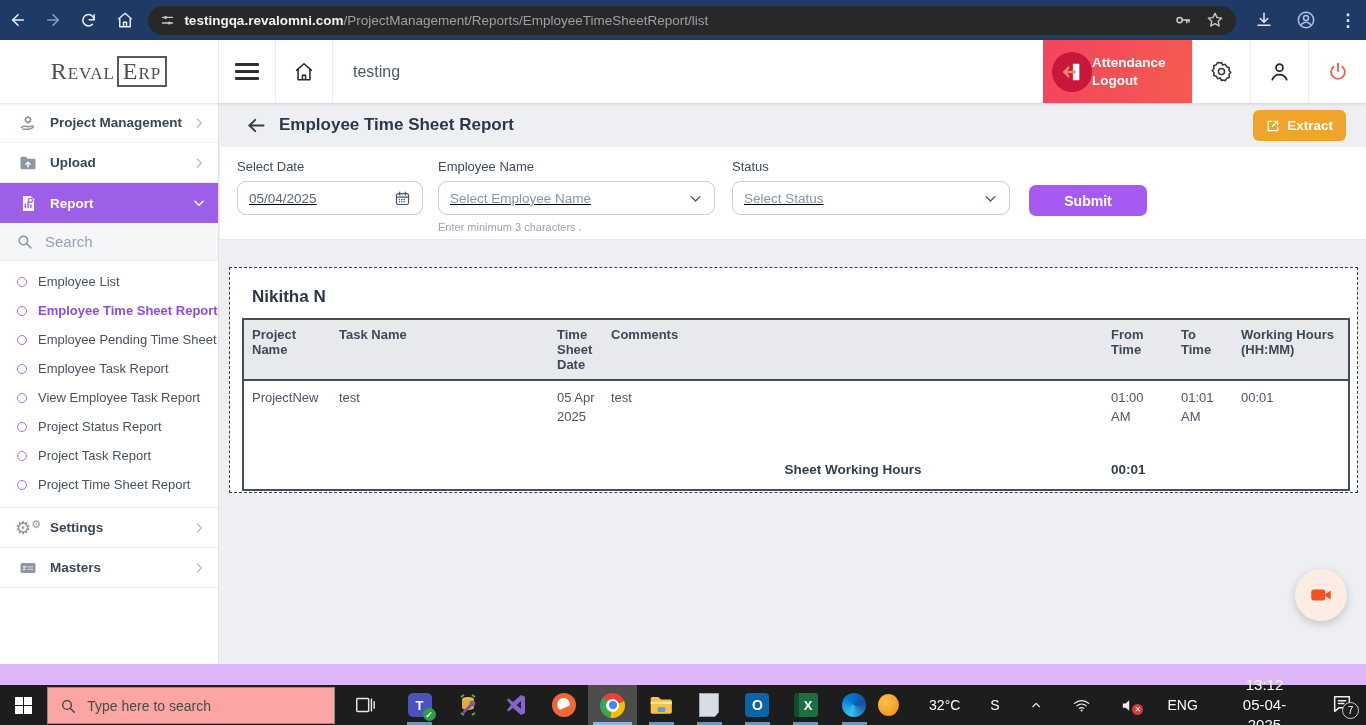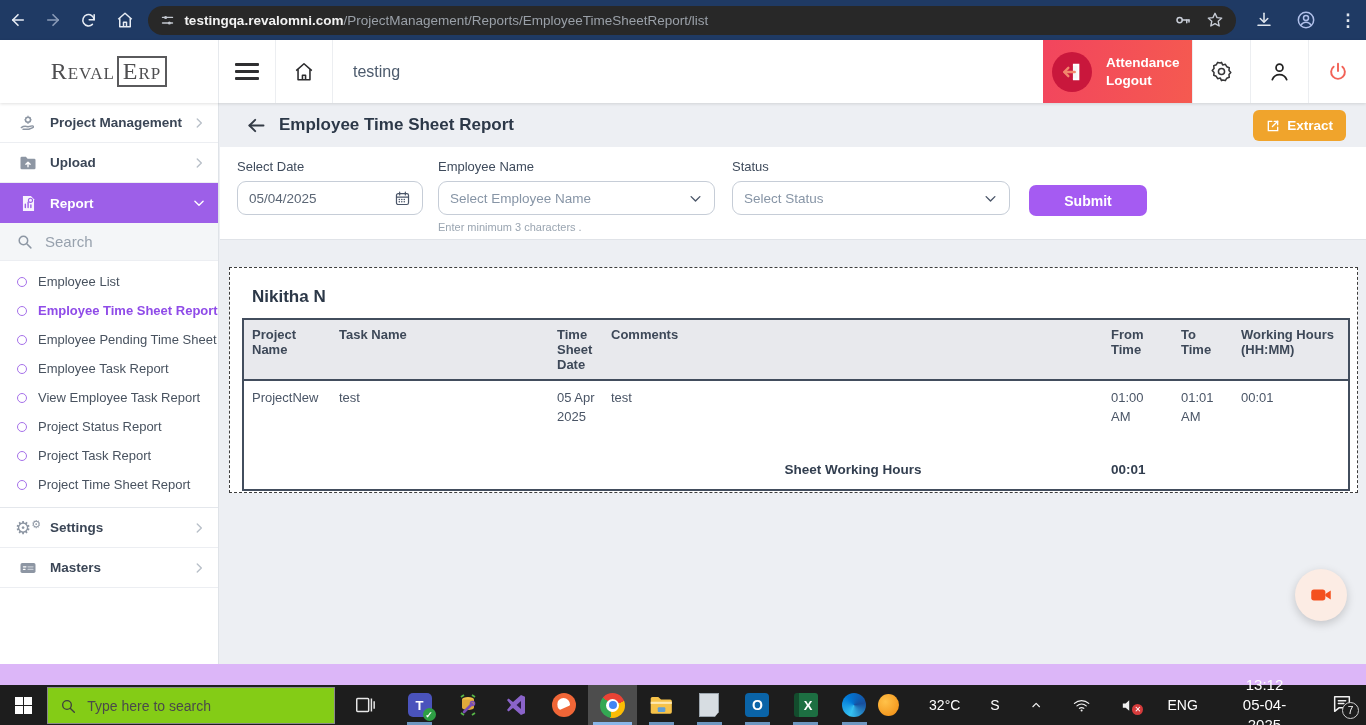--- a/index.html
+++ b/index.html
@@ -20,21 +20,21 @@
   
   .app-header { position:absolute; top:40px; left:0; width:1366px; height:63px; background:#ffffff; display:flex; align-items:stretch; box-shadow:0 1px 3px rgba(0,0,0,.12); z-index:5; }
   .logo-box { width:219px; border-right:1px solid #e6e9ed; display:flex; align-items:center; justify-content:center; }
   .logo { font-family:"Liberation Serif", serif; font-variant:small-caps; font-size:24px; color:#4e4e50; letter-spacing:1px; display:flex; align-items:center; }
   .logo .boxed { border:2px solid #5a5a5c; padding:0px 4px; margin-left:2px; }
   .hd-cell { width:57px; display:flex; align-items:center; justify-content:center; border-right:1px solid #eceef1; }
   .hamburger { display:flex; flex-direction:column; gap:4px; }
   .hamburger span { width:24px; height:3px; background:#2f2f31; border-radius:1px; }
   .workspace { padding:0 20px; display:flex; align-items:center; font-size:16px; color:#4c5a6c; }
   .hd-spacer { flex:1; }
-  .attendance-btn { width:149px; background:linear-gradient(100deg,#f2455e 0%,#f55a50 100%); color:#fff; display:flex; align-items:center; gap:14px; padding:0 9px; border:none; cursor:pointer; }
+  .attendance-btn { width:149px; background:linear-gradient(100deg,#f2455e 0%,#f55a50 100%); color:#fff; display:flex; align-items:center; gap:0; padding:0 9px; border:none; cursor:pointer; }
   .att-circle { width:40px; height:40px; min-width:40px; border-radius:50%; background:#c9173c; display:flex; align-items:center; justify-content:center; }
   .att-text { font-size:13.5px; font-weight:bold; text-align:left; line-height:1.3; }
   .hd-icon-cell { width:58px; display:flex; align-items:center; justify-content:center; border-left:1px solid #eceef1; background:#fff; }
 
   
   .sidebar { position:absolute; top:103px; left:0; width:219px; height:561px; background:#fff; border-right:1px solid #dfe3e8; overflow:hidden; }
   .side-row { height:40px; display:flex; align-items:center; padding:0 12px 0 16px; border-bottom:1px solid #eceef2; cursor:pointer; }
   .side-row .side-ic { width:24px; display:flex; justify-content:center; }
   .side-row .side-label { flex:1; margin-left:10px; font-size:13.5px; font-weight:bold; color:#3b4656; }
   .side-row.active { background:#9d5fe8; border-bottom:none; }
@@ -53,21 +53,21 @@
   
   .main { position:absolute; top:103px; left:220px; width:1146px; height:561px; background:#edeff3; }
   .title-row { height:44px; position:relative; display:flex; align-items:center; padding-left:26px; }
   .back-ic { margin-right:12px; cursor:pointer; display:flex; }
   .page-title { font-size:17px; font-weight:bold; color:#2c3848; }
   .extract-btn { position:absolute; right:20px; top:7px; height:31px; background:#f0a42c; border:none; border-radius:6px; color:#fff; font-weight:bold; font-size:13.5px; display:flex; align-items:center; gap:7px; padding:0 13px; cursor:pointer; font-family:"Liberation Sans",sans-serif; }
 
   .filter-panel { position:relative; height:93px; background:#fff; border-bottom:1px solid #e0e3e8; }
   .f-group { position:absolute; top:12px; }
   .f-label { font-size:13px; color:#3f4b5c; margin-bottom:7px; }
-  .f-control { height:34px; border:1px solid #c6cdd7; border-radius:9px; background:#fff; display:flex; align-items:center; padding:0 11px; cursor:pointer; }
+  .f-control { height:34px; border:1px solid #c6cdd7; border-radius:9px; background:#fff; display:flex; align-items:center; padding:0 11px; cursor:pointer;text-decoration:underline; }
   .f-control input { border:none; outline:none; flex:1; font-size:13.5px; color:#5b6675; width:100%; font-family:"Liberation Sans",sans-serif; background:transparent; }
   .f-placeholder { flex:1; font-size:13.5px; color:#8795a6; }
   .f-hint { margin-top:6px; font-size:11px; color:#9aa5b1; }
   .g-date { left:17px;  width:186px; }
   .g-emp  { left:218px; width:277px; }
   .g-stat { left:512px; width:278px; }
   .submit-btn { position:absolute; left:809px; top:38px; width:118px; height:31px; background:#a55bf2; color:#fff; font-weight:bold; font-size:14px; border:none; border-radius:7px; cursor:pointer; font-family:"Liberation Sans",sans-serif; }
 
   .report-card { margin:27px 9px 0 9px; width:1129px; height:226px; background:#fff; border:1px dashed #3d3d3d; position:relative; }
   .emp-name { margin:19px 0 11px 22px; font-size:17px; font-weight:bold; color:#2c3848; }
@@ -83,21 +83,21 @@
 
   .video-fab { position:absolute; left:1295px; top:569px; width:52px; height:52px; border-radius:50%; background:#fcece4; box-shadow:0 3px 10px rgba(0,0,0,.18); display:flex; align-items:center; justify-content:center; cursor:pointer; border:none; }
 
   .lavender-strip { position:absolute; top:664px; left:0; width:1366px; height:21px; background:#dcb6f8; }
 
   
   .taskbar { position:absolute; top:685px; left:0; width:1366px; height:40px; background:#1d1d1d; display:flex; align-items:center; }
   .tb-start { width:48px; height:40px; display:flex; align-items:center; justify-content:center; cursor:pointer; }
   .win-logo { width:17px; height:17px; display:grid; grid-template-columns:8px 8px; grid-template-rows:8px 8px; gap:1px; }
   .win-logo span { background:#fdfdfd; }
-  .tb-search { width:292px; height:37px; margin-top:1px; background:#84cc16; border:1px solid #8a8a8a; display:flex; align-items:center; gap:11px; padding:0 12px; }
+  .tb-search { width:292px; height:37px; margin-top:1px; background:#fca5a5; border:1px solid #8a8a8a; display:flex; align-items:center; gap:11px; padding:0 12px; }
   .tb-search input { border:none; outline:none; background:transparent; font-size:14px; color:#3f3f3f; flex:1; font-family:"Liberation Sans",sans-serif; }
   .tb-search input::placeholder { color:#4a4a4a; }
   .tb-slot { width:49px; height:40px; display:flex; align-items:center; justify-content:center; position:relative; cursor:pointer; }
   .tb-slot.running::after { content:""; position:absolute; bottom:0; left:12px; width:25px; height:3px; background:#6d96bf; }
   .tb-slot.focused { background:#4d4d4d; }
   .tb-slot.focused::after { left:5px; width:39px; background:#8ab6e8; }
   .tv-ic { margin:0 6px; }
   .teams-ic { width:24px; height:24px; background:#4a53bc; border-radius:5px; color:#fff; font-weight:bold; font-size:13px; display:flex; align-items:center; justify-content:center; position:relative; }
   .teams-check { position:absolute; right:-4px; bottom:-4px; width:13px; height:13px; border-radius:50%; background:#2e9e44; color:#fff; font-size:9px; display:flex; align-items:center; justify-content:center; }
   .postman-ic { width:24px; height:24px; border-radius:50%; background:#f06637; position:relative; overflow:hidden; }

